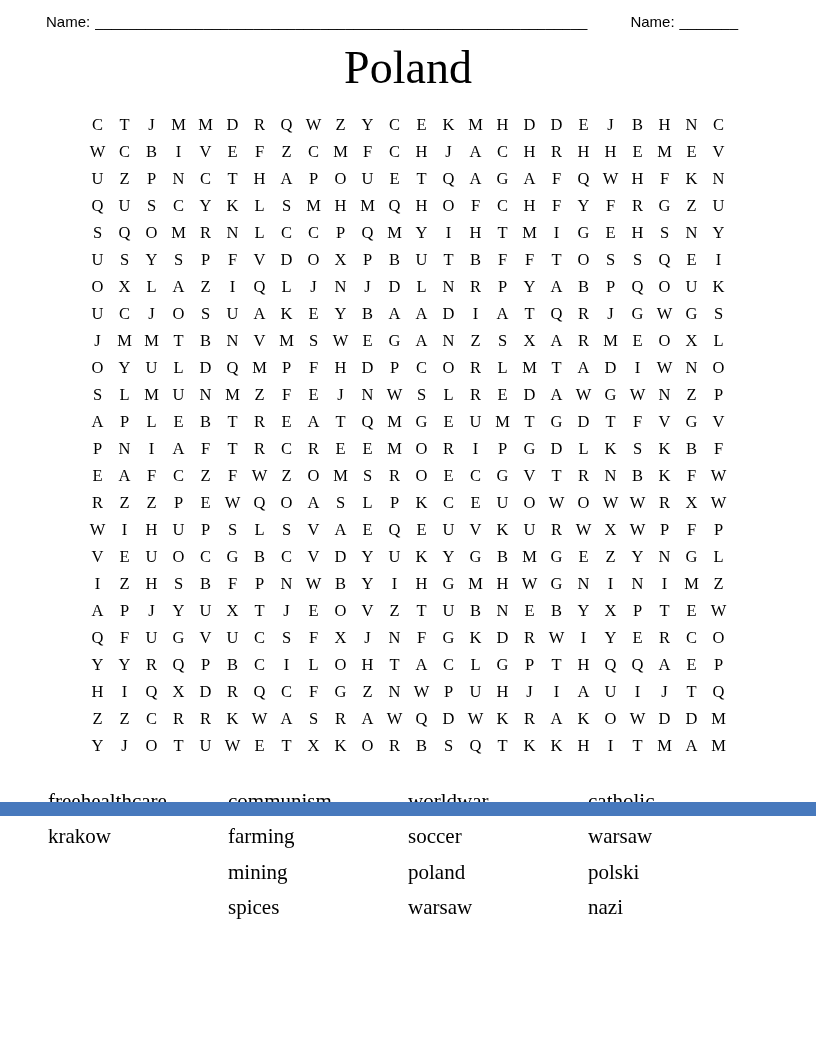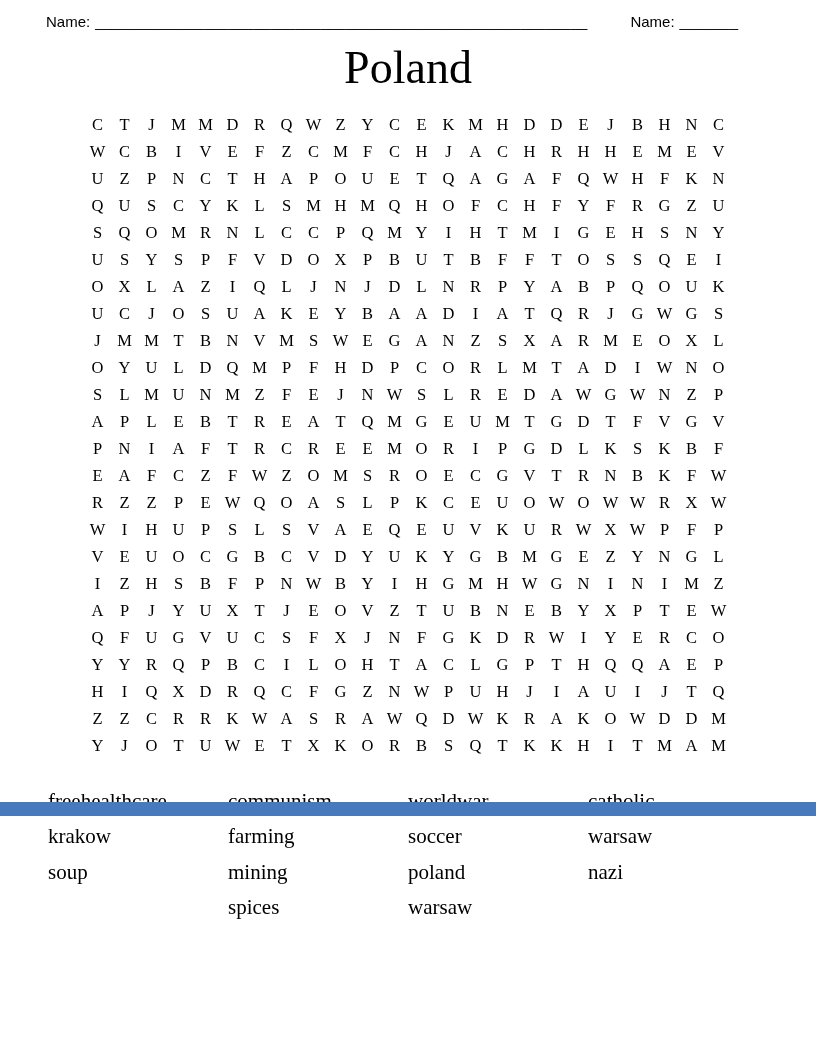--- a/index.html
+++ b/index.html
@@ -721,36 +721,36 @@
         <span class="grid-cell">M</span>
         <span class="grid-cell">A</span>
         <span class="grid-cell">M</span>
       </div>
     </div>
 
   <div class="word-list">
       <div class="word-col">
         <div class="word-item">freehealthcare</div>
         <div class="word-item">krakow</div>
-        <div class="word-item">soup</div>
       </div>
       <div class="word-col">
         <div class="word-item">communism</div>
         <div class="word-item">farming</div>
         <div class="word-item">mining</div>
         <div class="word-item">spices</div>
       </div>
       <div class="word-col">
         <div class="word-item">worldwar</div>
         <div class="word-item">soccer</div>
         <div class="word-item">poland</div>
         <div class="word-item">warsaw</div>
       </div>
       <div class="word-col">
         <div class="word-item">catholic</div>
         <div class="word-item">warsaw</div>
+        <div class="word-item">polski</div>
         <div class="word-item">nazi</div>
       </div>
     </div>
 
   <div class="footer-bar" style="background: rgb(71, 121, 189);"></div>
 
 </div>
 
 </body></html>

